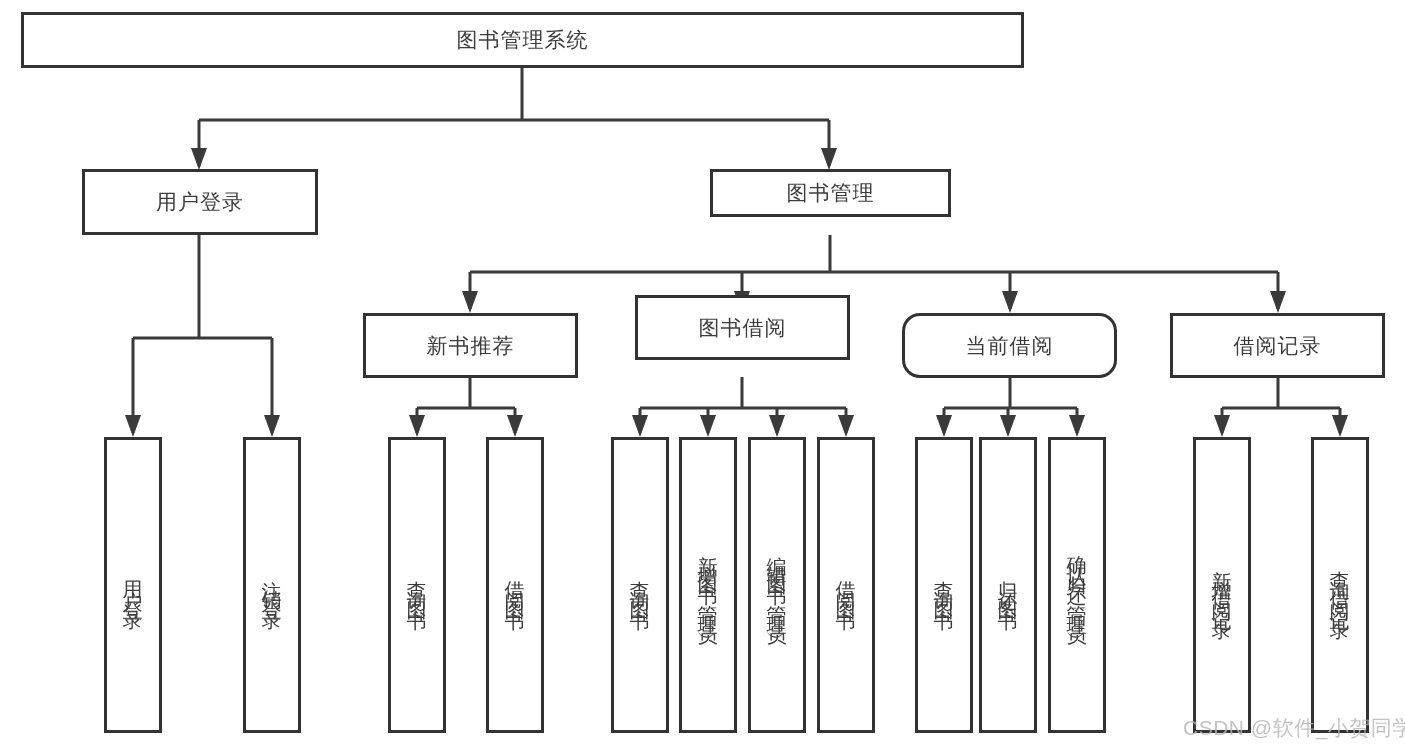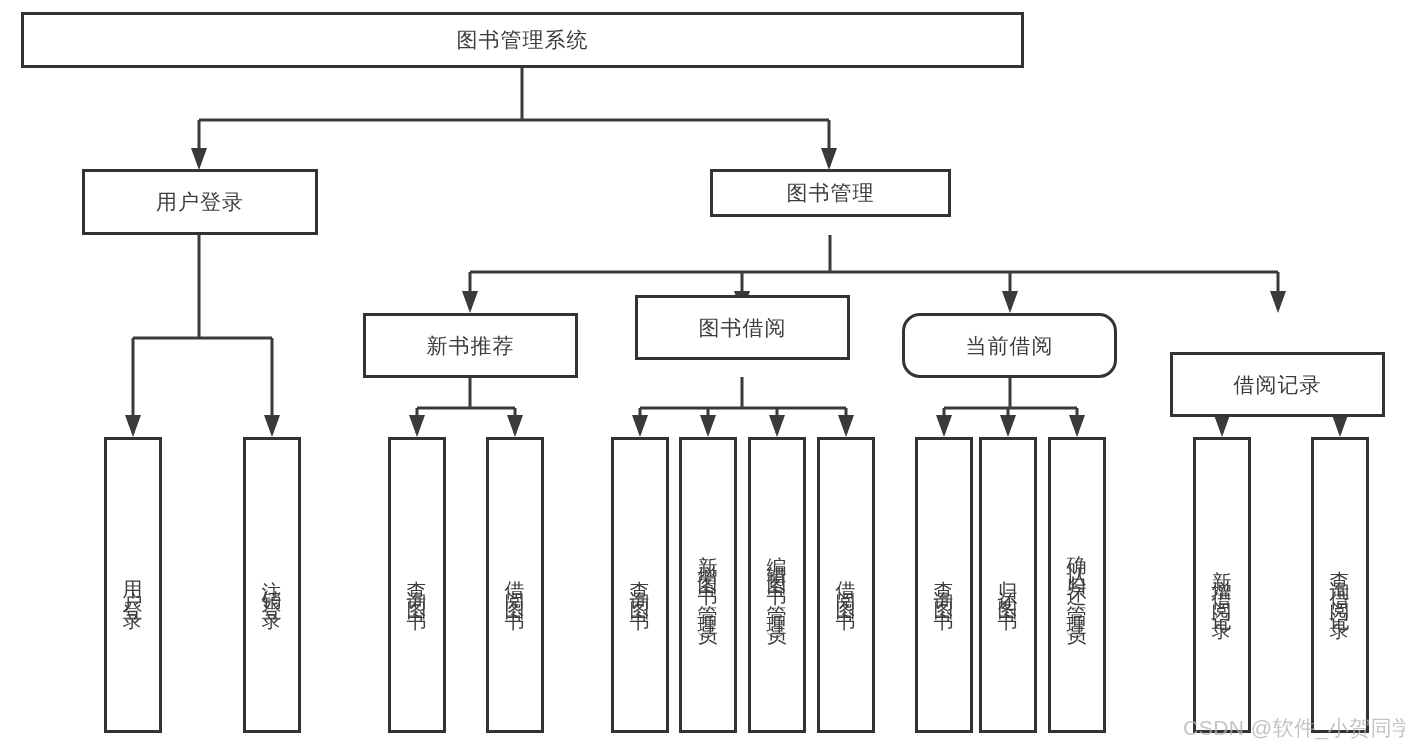--- a/index.html
+++ b/index.html
@@ -47,21 +47,21 @@
     line-height:1;
     white-space:nowrap;
   }
   
   .b-root{left:21px;top:12px;width:1003px;height:56px;}
   .b-user-login{left:82px;top:169px;width:236px;height:66px;}
   .b-book-mgmt{left:710px;top:169px;width:241px;height:48px;}
   .b-sec-0{left:363px;top:313px;width:215px;height:65px;}
   .b-sec-1{left:635px;top:295px;width:215px;height:65px;}
   .b-sec-2{left:902px;top:313px;width:215px;height:65px;border-radius:18px;}
-  .b-sec-3{left:1170px;top:313px;width:215px;height:65px;margin-top:39px;}
+  .b-sec-3{left:1170px;top:313px;width:215px;height:65px;}
   
   .l-0{left:104px;}  .l-1{left:243px;}
   .l-2{left:388px;}  .l-3{left:486px;}
   .l-4{left:611px;}  .l-5{left:679px;} .l-6{left:748px;} .l-7{left:817px;}
   .l-8{left:915px;}  .l-9{left:979px;} .l-10{left:1048px;}
   .l-11{left:1193px;} .l-12{left:1311px;}
 
   .watermark{
     position:absolute;z-index:5;
     left:1183px;top:714px;

